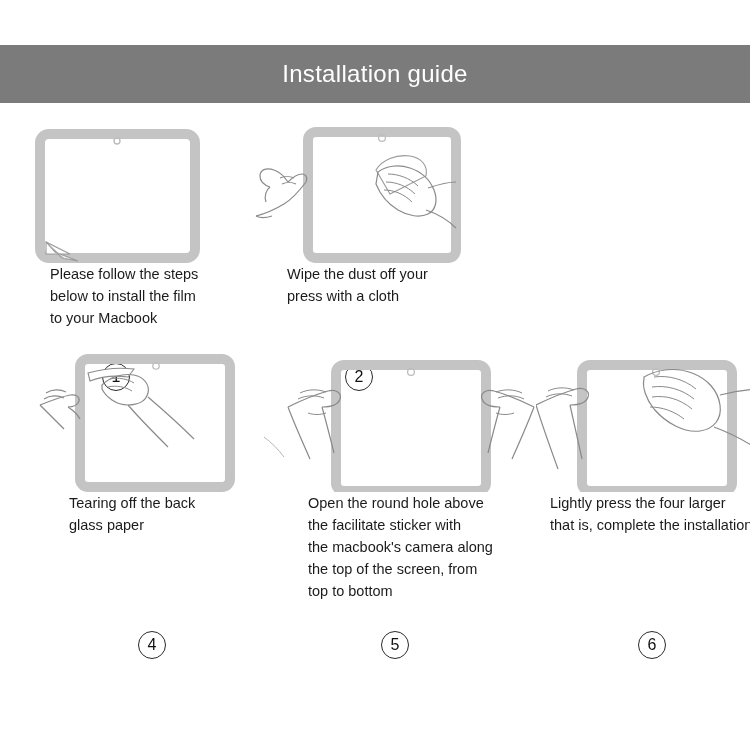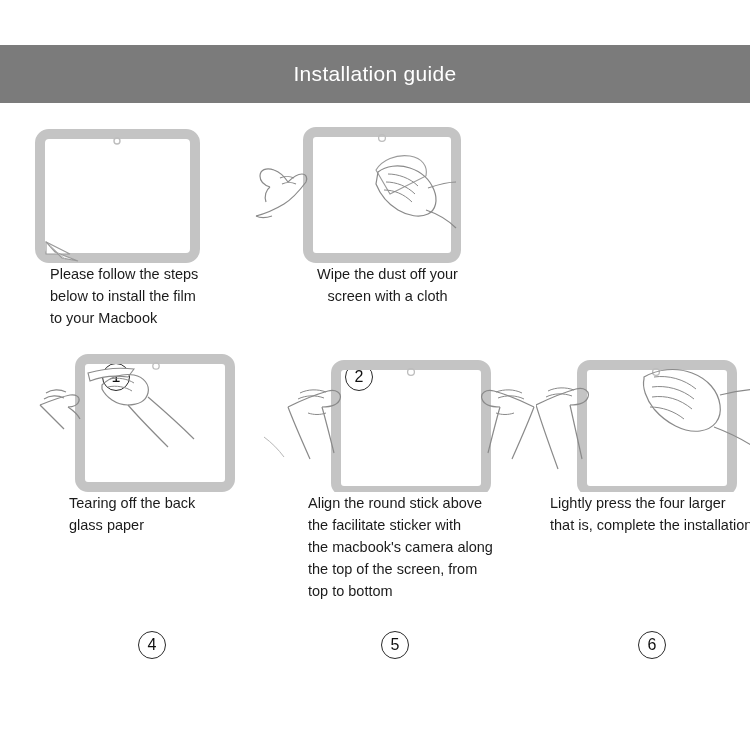--- a/index.html
+++ b/index.html
@@ -12,40 +12,40 @@
   }
   .page{position:relative;width:750px;height:750px;background:#fff;}
 
   
   .header{
     position:absolute;left:0;top:45px;width:750px;height:58px;
     background:#7b7b7b;
     display:flex;align-items:center;justify-content:center;
   }
   .header-title{
-    color:#ffffff;font-size:21px;font-weight:400;letter-spacing:.3px;
+    color:#ffffff;font-size:24px;font-weight:400;letter-spacing:.3px;
     font-family:"Liberation Sans", sans-serif;
   }
 
   
   .grid{position:absolute;left:0;top:118px;width:604px;}
   .row{display:flex;width:750px;}
   .cell{width:250px;box-sizing:border-box;position:relative;}
 
   .art{height:145px;position:relative;}
   .art svg{position:absolute;left:0;top:0;}
 
   .caption{
     padding:0 12px 0 0;
     font-size:14.5px;line-height:22px;color:#1b1b1b;
     min-height:112px;
   }
   .row1 .caption{min-height:78px;}
   .c1 .caption{margin-left:50px;}
-  .c2 .caption{margin-left:37px;text-align:center;}
+  .c2 .caption{margin-left:37px;}
   .c3 .caption{margin-left:14px;}
   .c4 .caption{margin-left:33px;}
   .c5 .caption{margin-left:22px;}
   .c6 .caption{margin-left:14px;}
 
   .stepnum{
     position:absolute;
     width:26px;height:26px;border-radius:50%;
     border:1.3px solid #2a2a2a;
     display:flex;align-items:center;justify-content:center;
@@ -111,21 +111,21 @@
                      C170 100 158 98 148 92 C138 86 130 76 126 66 Z" fill="none" stroke="#8a8a8a" stroke-width="1.2"></path>
             <path d="M138 56 C148 56 160 60 168 68" fill="none" stroke="#8a8a8a" stroke-width="1"></path>
             <path d="M136 64 C146 64 157 68 165 76" fill="none" stroke="#8a8a8a" stroke-width="1"></path>
             <path d="M134 72 C144 72 154 76 162 84" fill="none" stroke="#8a8a8a" stroke-width="1"></path>
             <path d="M178 70 C190 66 198 64 206 64" fill="none" stroke="#8a8a8a" stroke-width="1.2"></path>
             <path d="M176 92 C188 96 198 102 206 110" fill="none" stroke="#8a8a8a" stroke-width="1.2"></path>
           </svg>
         </div>
         <div class="caption">
           <div>Wipe the dust off your</div>
-          <div>screen with a cloth</div>
+          <div>press with a cloth</div>
         </div>
         <div class="stepnum s2">2</div>
       </div>
 
     </div>
 
     <div class="row row2 r2">
 
       <div class="cell c4">
         <div class="art">
@@ -173,21 +173,21 @@
 
             <path d="M248 60 C236 54 222 48 208 44 C200 42 194 46 196 52 C198 58 206 60 214 60" fill="none" stroke="#8a8a8a" stroke-width="1.2"></path>
             <path d="M236 46 C228 42 218 42 210 45" fill="none" stroke="#8a8a8a" stroke-width="1"></path>
             <path d="M238 52 C230 48 220 48 212 51" fill="none" stroke="#8a8a8a" stroke-width="1"></path>
             <path d="M248 60 C242 76 234 94 226 112" fill="none" stroke="#8a8a8a" stroke-width="1.2"></path>
             <path d="M214 60 C210 74 206 90 202 106" fill="none" stroke="#8a8a8a" stroke-width="1.2"></path>
             <path d="M228 66 C222 68 216 68 210 66" fill="none" stroke="#8a8a8a" stroke-width="1"></path>
           </svg>
         </div>
         <div class="caption">
-          <div>Align the round stick above</div>
+          <div>Open the round hole above</div>
           <div>the facilitate sticker with</div>
           <div>the macbook's camera along</div>
           <div>the top of the screen, from</div>
           <div>top to bottom</div>
         </div>
         <div class="stepnum s2">5</div>
       </div>
 
       <div class="cell c6">
         <div class="art">

